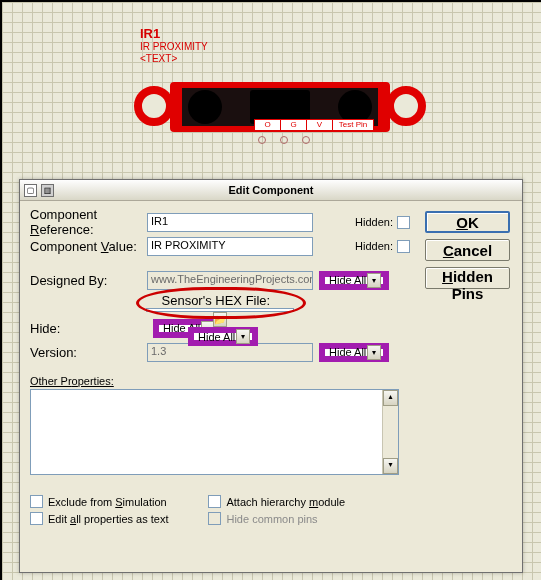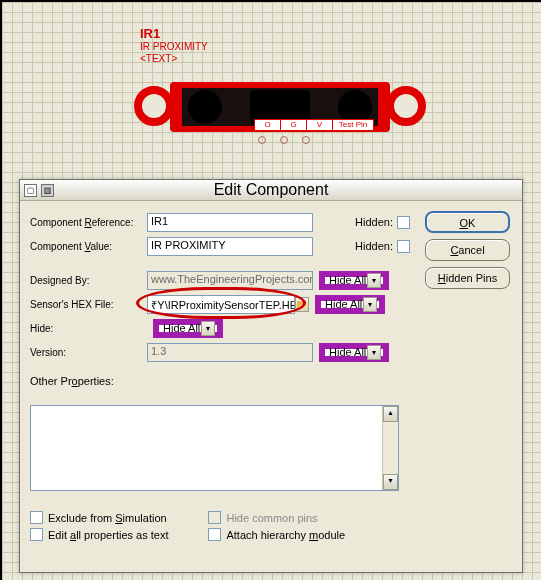--- a/index.html
+++ b/index.html
@@ -136,55 +136,56 @@
     background: #fff;
     font-size: 8px;
     line-height: 11px;
     text-align: center;
   }
   .tb-icon.dark { background: #d0d0d0; }
   .titlebar-title {
     position: absolute;
     left: 0; right: 0;
     text-align: center;
-    font-weight: normal;
-    font-size: 16px;
+    font-weight: bold;
+    font-size: 11px;
   }
   .dlg-body {
     display: flex;
     flex: 1;
     padding: 10px 10px 8px 10px;
   }
   .form-area { width: 380px; }
   .side-buttons {
     flex: 1;
     display: flex;
     flex-direction: column;
     gap: 6px;
     align-items: flex-end;
     padding-right: 2px;
   }
   .btn {
     width: 85px;
     height: 22px;
     background: #ece9d8;
     border: 1px solid #7a7a6c;
-    border-radius: 8px;
+    border-radius: 2px;
     box-shadow: inset 1px 1px 0 #fff;
-    font-size: 11px;
-    text-align: center;
+    font-size: 15px;
+    text-align: center;
+    font-weight: bold;
   }
   .btn.default { border: 2px solid #3a6fb0; padding-top: 1px; }
   .row {
     display: flex;
     align-items: center;
     height: 22px;
     margin-bottom: 2px;
   }
-  .row .lbl { width: 117px; font-size: 10px; }
+  .row .lbl { width: 117px; font-size: 13px; }
   .row .txt {
     width: 166px;
     height: 19px;
     border: 1px solid #7f9db9;
     background: #fff;
     font-size: 11px;
     padding: 1px 3px;
     overflow: hidden;
     white-space: nowrap;
   }
@@ -213,21 +214,21 @@
     display: flex;
     align-items: center;
     margin-left: auto;
     gap: 4px;
   }
   .chk {
     width: 13px; height: 13px;
     border: 1px solid #7f9db9;
     background: #fff;
   }
-  .hex-row { position: relative; }
+  .hex-row { position: relative; flex-direction: column; }
   .hex-row .txt { width: 148px; }
   .ring {
     position: absolute;
     left: 106px; top: -6px;
     width: 170px; height: 32px;
     border: 3px solid #cc0000;
     border-radius: 50% / 60%;
     pointer-events: none;
   }
   .folder-btn { margin-left: 0; color: #8a6d00; font-size: 10px; }
@@ -363,48 +364,48 @@
         <div class="lbl"><span>Version:</span></div>
         <div class="txt gray">1.3</div>
         <div class="combo">
           <span>Hide All</span>
           <span class="arrow">▾</span>
         </div>
       </div>
 
       <div class="sep"></div>
 
-      <div class="lbl" style="width:auto; margin-bottom:18px;">Other Pr<u>o</u>perties:</div>
+      <div class="lbl" style="width:auto; margin-bottom:2px;text-decoration:underline;">Other Pr<u>o</u>perties:</div>
       <div class="other-area">
         <div class="vscroll">
           <div class="sbtn">▴</div>
           <div style="flex:1"></div>
           <div class="sbtn" style="position:absolute;bottom:0;left:0;right:0">▾</div>
         </div>
       </div>
 
       <div class="bottom-checks">
         <div class="chk-col">
           <div class="chk-row">
             <div class="chk"></div>
             <span>Exclude from <u>S</u>imulation</span>
           </div>
           <div class="chk-row">
             <div class="chk"></div>
             <span>Edit <u>a</u>ll properties as text</span>
           </div>
         </div>
         <div class="chk-col">
+          <div class="chk-row">
+            <div class="chk"></div>
+            <span>Attach hierarchy <u>m</u>odule</span>
+          </div>
           <div class="chk-row disabled">
             <div class="chk" style="background:#ece9d8"></div>
             <span>Hide common pins</span>
-          </div>
-          <div class="chk-row">
-            <div class="chk"></div>
-            <span>Attach hierarchy <u>m</u>odule</span>
           </div>
         </div>
       </div>
 
     </div>
 
     <div class="side-buttons">
       <button class="btn default"><u>O</u>K</button>
       <button class="btn"><u>C</u>ancel</button>
       <button class="btn"><u>H</u>idden Pins</button>

